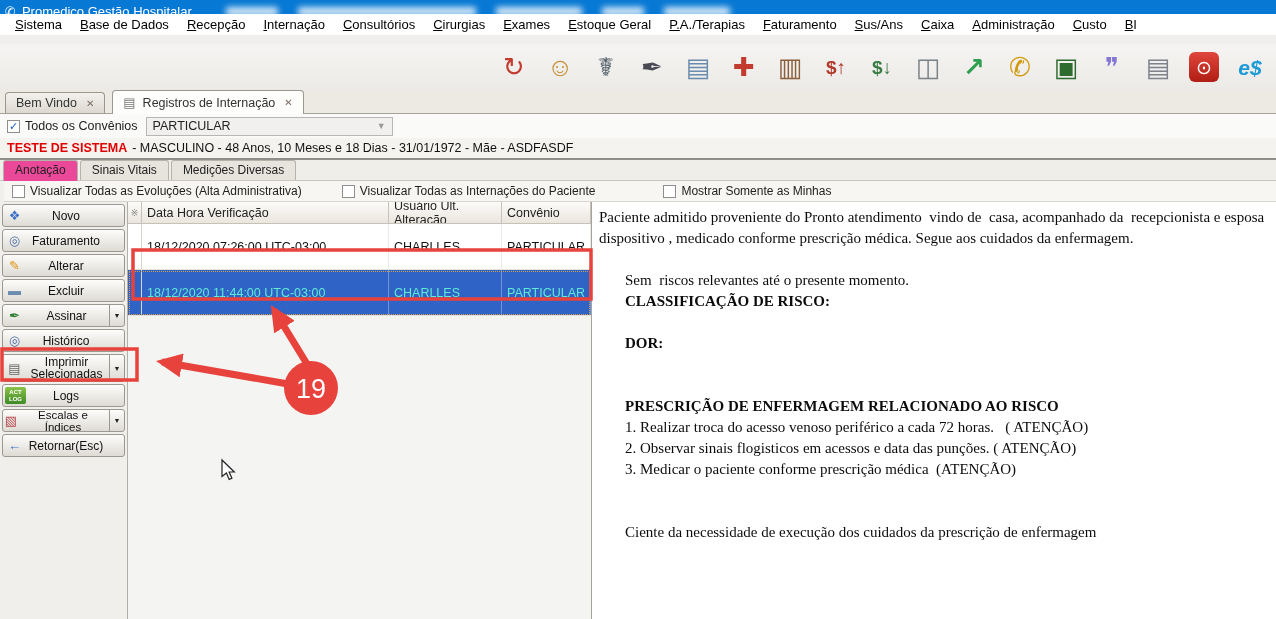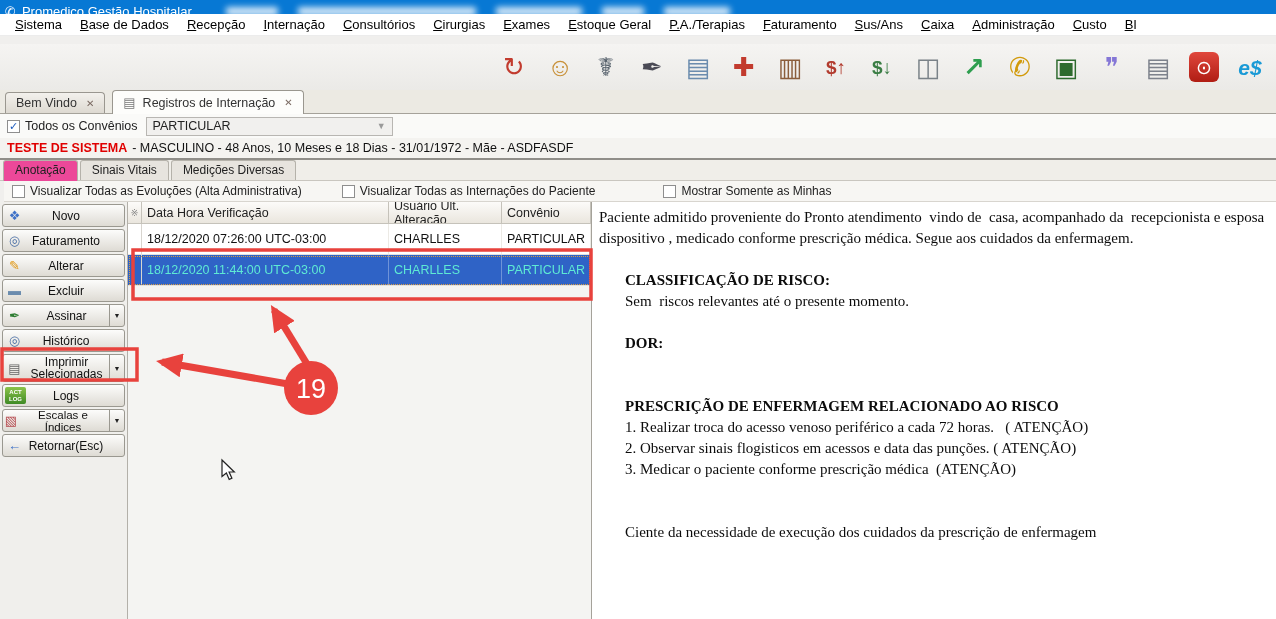--- a/index.html
+++ b/index.html
@@ -103,21 +103,21 @@
   .abtn-escalas .lbl { padding-right:0; }
 
   
   .grid-area { width:464px; background:#f4f4f2; border-right:1px solid #a5a29a; font-size:12.5px; }
   .grid-header { display:flex; height:22px; background:linear-gradient(#fcfbf9,#eae6de);
     border-bottom:1px solid #c5c2ba; color:#222; }
   .gh-corner { width:14px; border-right:1px solid #c5c2ba; font-size:9px; color:#888;
     display:flex; align-items:center; justify-content:center; flex:none; }
   .gc1{ width:247px; } .gc2{ width:113px; } .gc3{ flex:1; }
   .gcell { display:flex; align-items:center; padding-left:5px; border-right:1px solid #c5c2ba; overflow:hidden; }
-  .grid-row { display:flex; height:31px; background:#fff; border-bottom:1px solid #e3e1dc; color:#111; }
+  .grid-row { display:flex; height:46px; background:#fff; border-bottom:1px solid #e3e1dc; color:#111; }
   .grid-row .gcell { border-right:1px solid #eceae5; }
   .grid-row .gr-corner { width:14px; border-right:1px solid #d8d5cf; flex:none; }
   .grid-row.selected { background:#2f63c6; color:#5eead4; outline:1px dotted #d89c45; outline-offset:-2px; }
   .grid-row.selected .gcell { border-right:1px solid #6f93d8; }
 
   
   .note { flex:1; background:#fff; padding:5px 0 16px 7px;
     font-family:"Liberation Serif","DejaVu Serif",serif; font-size:15px; line-height:21px; color:#0c0c0c; }
   .ln { height:21px; white-space:pre; overflow:hidden; }
   .ln.b { font-weight:700; } .ln.ind { padding-left:26px; }
@@ -331,22 +331,22 @@
       <span class="gcell gc1">18/12/2020 11:44:00 UTC-03:00</span>
       <span class="gcell gc2">CHARLLES</span>
       <span class="gcell gc3">PARTICULAR</span>
     </div>
   </div>
 
   <div class="note">
     <div class="ln">Paciente admitido proveniente do Pronto atendimento  vindo de  casa, acompanhado da  recepcionista e esposa</div>
     <div class="ln">dispositivo , medicado conforme prescrição médica. Segue aos cuidados da enfermagem.</div>
     <div class="ln"></div>
+    <div class="ln ind">Sem  riscos relevantes até o presente momento.</div>
     <div class="ln b ind">CLASSIFICAÇÃO DE RISCO:</div>
-    <div class="ln ind">Sem  riscos relevantes até o presente momento.</div>
     <div class="ln"></div>
     <div class="ln b ind">DOR:</div>
     <div class="ln"></div>
     <div class="ln"></div>
     <div class="ln b ind">PRESCRIÇÃO DE ENFERMAGEM RELACIONADO AO RISCO</div>
     <div class="ln ind">1. Realizar troca do acesso venoso periférico a cada 72 horas.   ( ATENÇÃO)</div>
     <div class="ln ind">2. Observar sinais flogisticos em acessos e data das punções. ( ATENÇÃO)</div>
     <div class="ln ind">3. Medicar o paciente conforme prescrição médica  (ATENÇÃO)</div>
     <div class="ln"></div>
     <div class="ln"></div>

